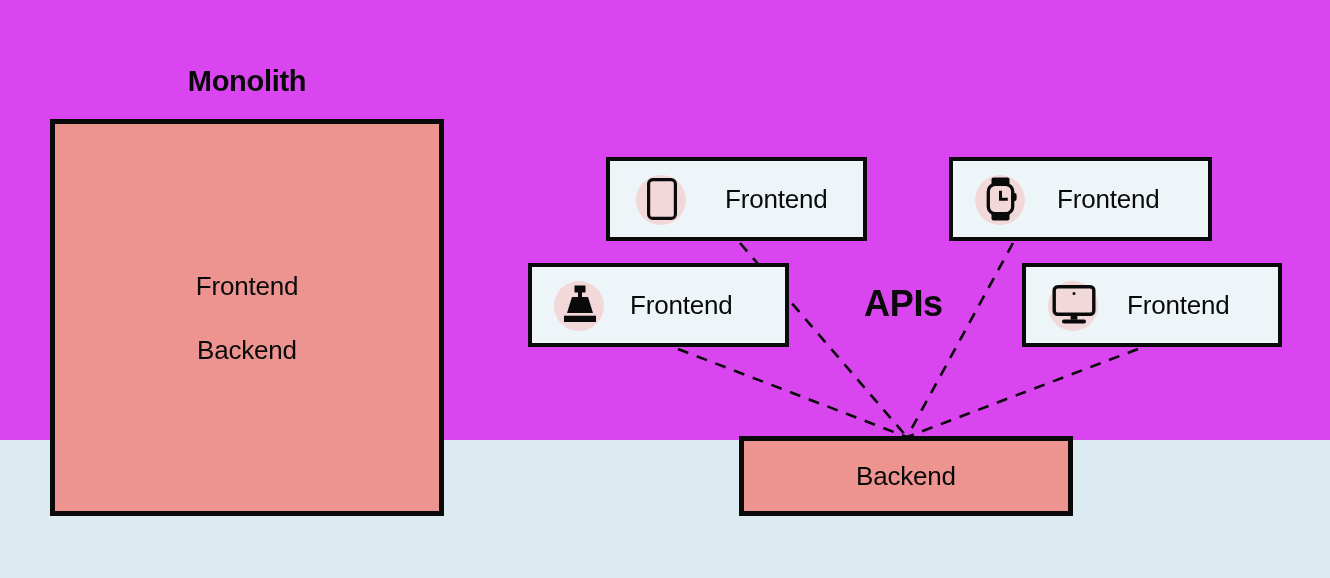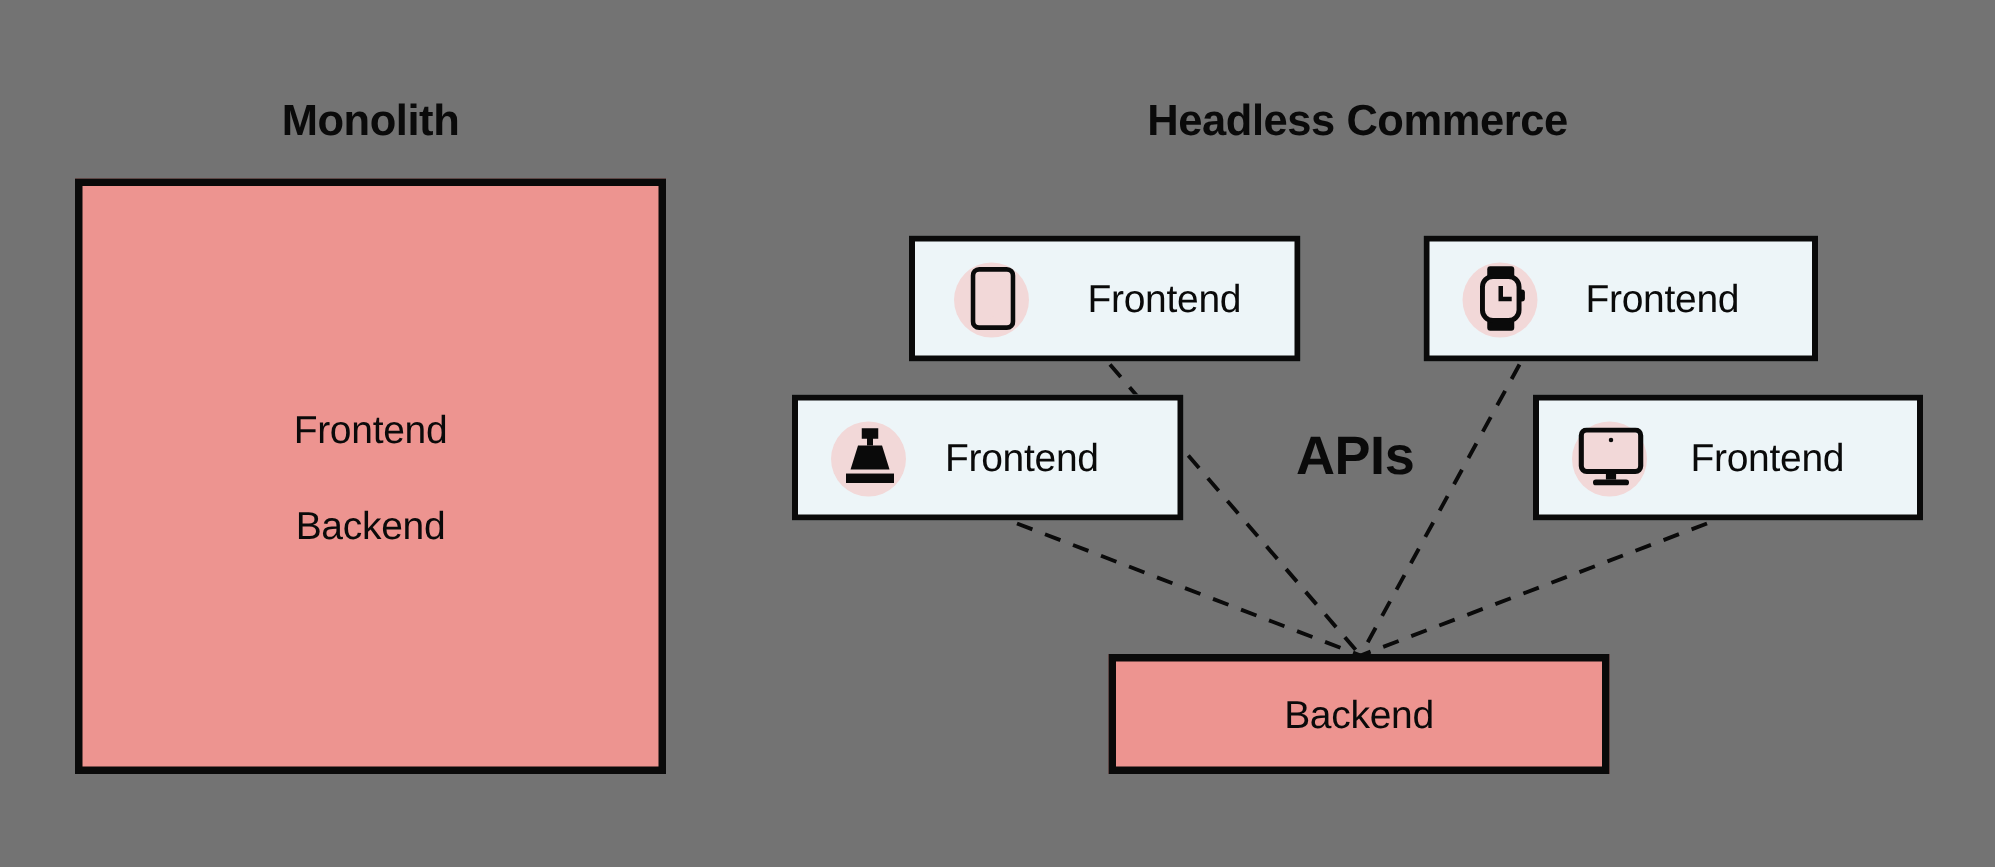--- a/index.html
+++ b/index.html
@@ -9,22 +9,22 @@
   body {
     width: 1330px;
     height: 578px;
     background: #DCEBF1;
     font-family: "Liberation Sans", sans-serif;
     overflow: hidden;
   }
   #stage {
     position: relative;
     width: 1330px;
-    height: 578px;
-    background: #737373;
+    height: 440px;
+    background: #d946ef;
   }
 
   
   .col-title {
     position: absolute;
     font-size: 29px;
     font-weight: bold;
     color: #0A0A0A;
     letter-spacing: -0.3px;
     text-align: center;
@@ -162,21 +162,20 @@
 
 <div id="stage">
 
   <div class="col-title" id="title-monolith">Monolith</div>
 
   <div id="monolith-box">
     <div class="mono-label first">Frontend</div>
     <div class="mono-label">Backend</div>
   </div>
 
-  <div class="col-title" id="title-headless">Headless Commerce</div>
 
   <svg id="connectors" viewBox="0 0 1330 578" width="1330" height="578">
     <g stroke="#0A0A0A" stroke-width="2.6" stroke-dasharray="11 9" fill="none" stroke-linecap="butt">
       <line x1="740" y1="243" x2="907" y2="437"></line>
       <line x1="1013" y1="243" x2="907" y2="437"></line>
       <line x1="678" y1="349" x2="907" y2="437"></line>
       <line x1="1138" y1="349" x2="907" y2="437"></line>
     </g>
   </svg>
 

